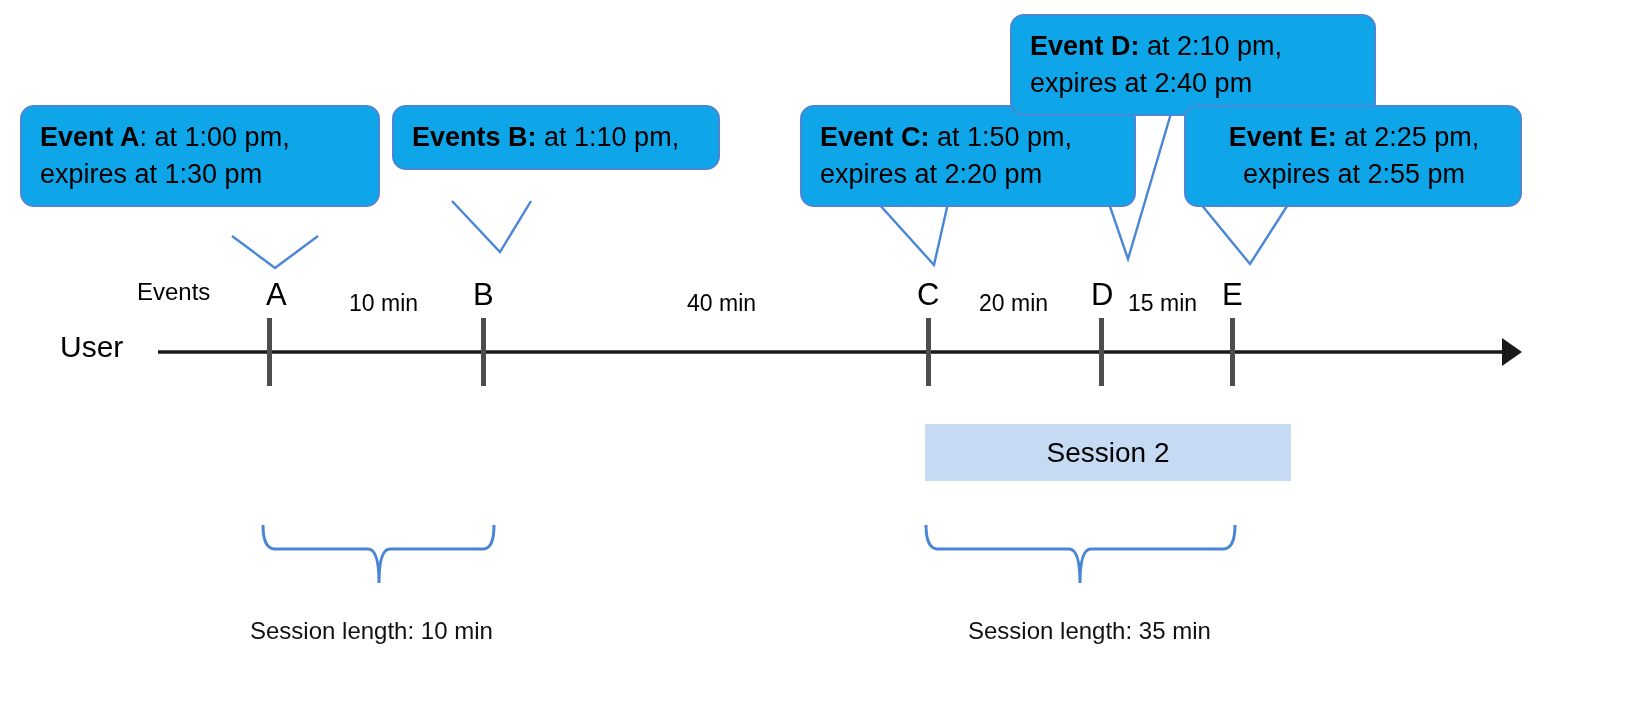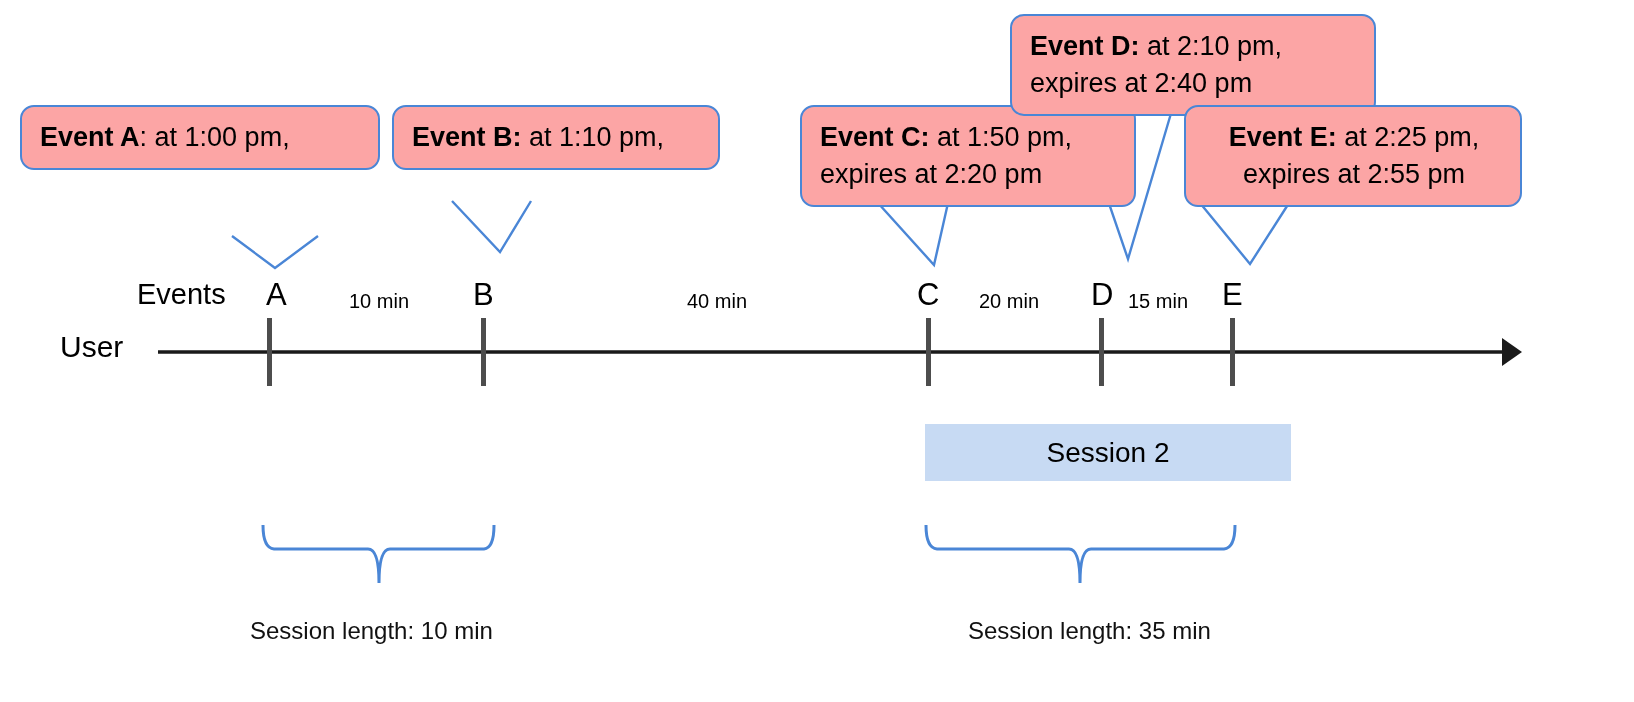--- a/index.html
+++ b/index.html
@@ -2,30 +2,30 @@
 <html><head>
 <meta charset="utf-8">
 <style>
   html,body{margin:0;padding:0;background:#ffffff;}
   body{width:1634px;height:702px;position:relative;overflow:hidden;
        font-family:"Liberation Sans","DejaVu Sans",sans-serif;color:#000;}
   .stage{position:absolute;left:0;top:0;width:1634px;height:702px;}
   svg.layer{position:absolute;left:0;top:0;width:1634px;height:702px;pointer-events:none;}
 
   .callout{position:absolute;box-sizing:border-box;border:2.3px solid #4a86d6;
-           border-radius:14px;background:#fca5a5;padding:12px 16px 12px 18px;
+           border-radius:14px;background:#0ea5e9;padding:12px 16px 12px 18px;
            font-size:27px;line-height:37px;color:#000;white-space:nowrap;}
   .callout b{font-weight:bold;}
   .callout .ln{display:block;}
 
   .axis-label{position:absolute;white-space:nowrap;}
   .lbl-user{font-size:30px;}
-  .lbl-events{font-size:29px;}
+  .lbl-events{font-size:24px;}
   .lbl-marker{font-size:31px;}
-  .lbl-interval{font-size:20px;}
+  .lbl-interval{font-size:23px;}
 
   .tick{position:absolute;width:5px;background:#4d4d4d;}
 
   .session{position:absolute;background:#c7daf3;display:flex;align-items:center;
            justify-content:center;font-size:28px;color:#000;}
 
   .caption{position:absolute;font-size:24px;white-space:nowrap;color:#111;}
 </style>
 </head>
 <body>
@@ -50,24 +50,25 @@
 
     <path d="M 263 525 Q 263 548 274 549 L 368 549 Q 379 549 379 583
              Q 379 549 390 549 L 484 549 Q 494 548 494 525" fill="none" stroke="#4a86d6" stroke-width="3"></path>
 
     <path d="M 926 525 Q 926 548 937 549 L 1069 549 Q 1080 549 1080 583
              Q 1080 549 1091 549 L 1224 549 Q 1235 548 1235 525" fill="none" stroke="#4a86d6" stroke-width="3"></path>
   </svg>
 
   <div class="callout" style="left:20px;  top:105px; width:360px;">
     <span class="ln"><b>Event A</b><span>:</span><span> at 1:00 pm,</span></span>
+    <span class="ln">expires at 1:30 pm</span>
   </div>
 
   <div class="callout" style="left:392px; top:105px; width:328px;">
-    <span class="ln"><b><span>Event B</span><span>:</span></b><span> at 1:10 pm,</span></span>
+    <span class="ln"><b><span>Events B</span><span>:</span></b><span> at 1:10 pm,</span></span>
   </div>
 
   <div class="callout" style="left:800px; top:105px; width:336px;">
     <span class="ln"><b><span>Event C</span><span>:</span></b><span> at 1:50 pm,</span></span>
     <span class="ln">expires at 2:20 pm</span>
   </div>
 
   <div class="callout" style="left:1010px; top:14px; width:366px;">
     <span class="ln"><b><span>Event D</span><span>:</span></b><span> at 2:10 pm,</span></span>
     <span class="ln">expires at 2:40 pm</span>

